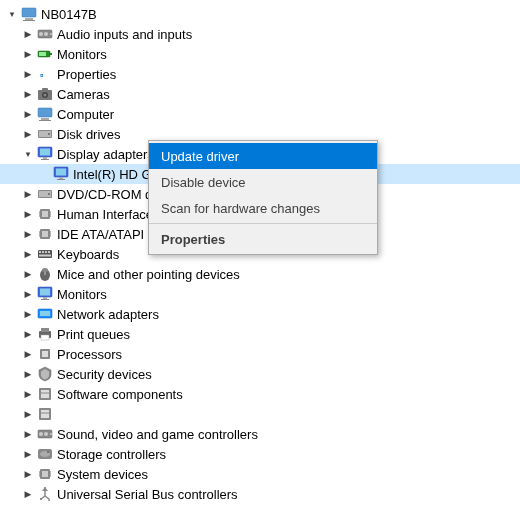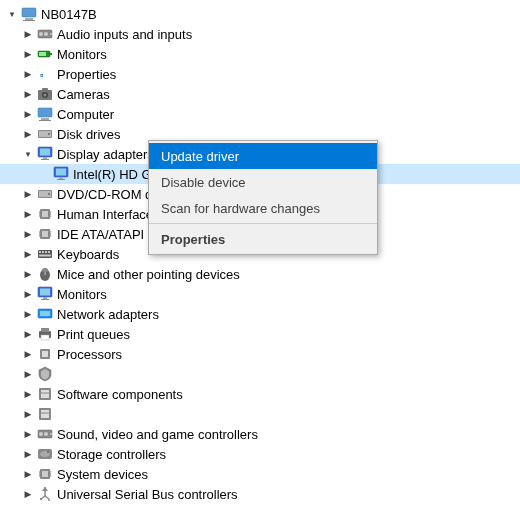--- a/index.html
+++ b/index.html
@@ -306,20 +306,21 @@
       <span class="label">Processors</span>
     </div>
     <div class="tree-item indent-1">
       <span class="chevron">▶</span>
       <span class="icon">
         <svg width="16" height="16" viewBox="0 0 16 16">
           <path d="M8 1 L14 4 L14 9 Q14 13 8 15 Q2 13 2 9 L2 4 Z" fill="#888" stroke="#666" stroke-width="0.5"></path>
           <path d="M8 3 L12 5.5 L12 9 Q12 12 8 13.5 Q4 12 4 9 L4 5.5 Z" fill="#bbb"></path>
         </svg>
       </span>
+      <span class="label">Security devices</span>
     </div>
     <div class="tree-item indent-1">
       <span class="chevron">▶</span>
       <span class="icon">
         <svg width="16" height="16" viewBox="0 0 16 16">
           <rect x="2" y="2" width="12" height="12" rx="1" fill="#888"></rect>
           <rect x="4" y="4" width="8" height="8" fill="#ddd"></rect>
           <line x1="4" y1="7" x2="12" y2="7" stroke="#888" stroke-width="1"></line>
         </svg>
       </span>

